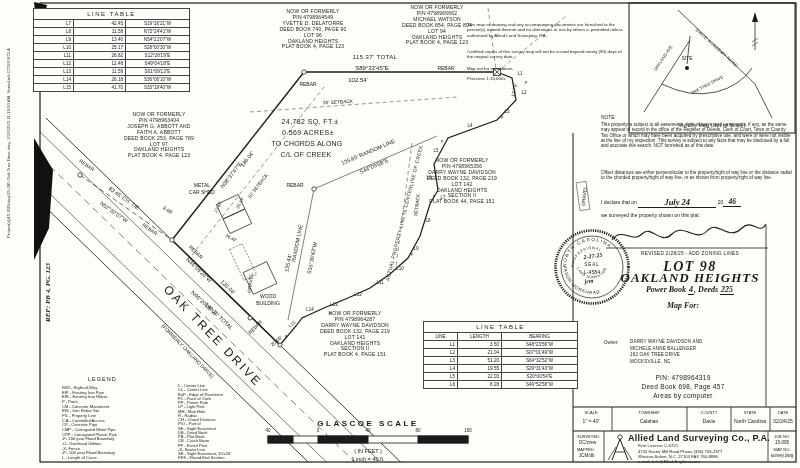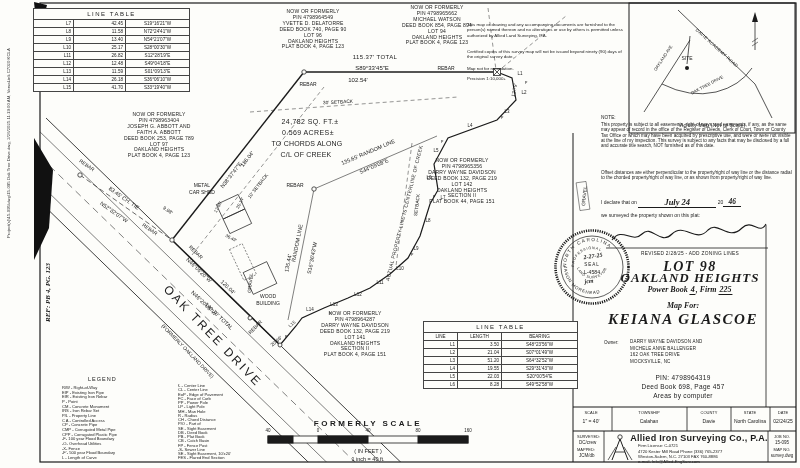--- a/index.html
+++ b/index.html
@@ -221,21 +221,21 @@
       <div class="mlabel" style="left: 218px; top: 207px; font-size: 4.5px; transform: translate(-50%, -50%) rotate(-63deg);">17.86'</div>
       <div class="mlabel" style="left: 240px; top: 203px; font-size: 4.5px; transform: translate(-50%, -50%) rotate(-63deg);">20.14'</div>
       <div class="mlabel" style="left: 231px; top: 238px; font-size: 4.5px; transform: translate(-50%, -50%) rotate(27deg);">36.49'</div>
       <div class="mlabel" style="left: 250px; top: 283px; font-size: 5px; transform: translate(-50%, -50%) rotate(-84deg);">GRAVEL</div>
       <div class="mlabel" style="left: 268px; top: 296px; font-size: 5px; transform: translate(-50%, -50%) rotate(0deg);">WOOD</div>
       <div class="mlabel" style="left: 268px; top: 303px; font-size: 5px; transform: translate(-50%, -50%) rotate(0deg);">BUILDING</div>
       <div class="mlabel" style="left: 584px; top: 196px; font-size: 5px; transform: translate(-50%, -50%) rotate(-84deg);">GRAVEL</div>
       <div class="mlabel" style="left: 255px; top: 327px; font-size: 5px; transform: translate(-50%, -50%) rotate(-46deg);">REBAR</div>
       <div class="mlabel" style="left: 276px; top: 341px; font-size: 5px; transform: translate(-50%, -50%) rotate(-40deg);">20.66'</div>
       <div class="mlabel" style="left: 404px; top: 213px; font-size: 5px; letter-spacing: 0.3px; transform: translate(-50%, -50%) rotate(-76deg);">ACTUAL PROPERTY LINE IS CENTERLINE OF CREEK</div>
-      <div class="mlabel" style="left: 368px; top: 423px; font-size: 8px; letter-spacing: 2.5px; font-weight: bold; transform: translate(-50%, -50%) rotate(0deg);">FORMERLY SCALE</div>
+      <div class="mlabel" style="left: 368px; top: 423px; font-size: 8px; letter-spacing: 2.5px; font-weight: bold; transform: translate(-50%, -50%) rotate(0deg);">GLASCOE SCALE</div>
       <div class="mlabel" style="left: 268px; top: 430px; font-size: 4.5px; transform: translate(-50%, -50%) rotate(0deg);">40</div>
       <div class="mlabel" style="left: 318px; top: 430px; font-size: 4.5px; transform: translate(-50%, -50%) rotate(0deg);">0</div>
       <div class="mlabel" style="left: 368px; top: 430px; font-size: 4.5px; transform: translate(-50%, -50%) rotate(0deg);">40</div>
       <div class="mlabel" style="left: 418px; top: 430px; font-size: 4.5px; transform: translate(-50%, -50%) rotate(0deg);">80</div>
       <div class="mlabel" style="left: 468px; top: 430px; font-size: 4.5px; transform: translate(-50%, -50%) rotate(0deg);">160</div>
       <div class="mlabel" style="left: 368px; top: 451px; font-size: 5.5px; transform: translate(-50%, -50%) rotate(0deg);">( IN FEET )</div>
       <div class="mlabel" style="left: 368px; top: 459px; font-size: 5.5px; transform: translate(-50%, -50%) rotate(0deg);">1 inch = 40 ft.</div>
       <div class="mlabel" style="left: 717px; top: 48px; font-size: 4.3px; letter-spacing: 0.4px; transform: translate(-50%, -50%) rotate(42deg);">DAVIE ACADEMY ROAD</div>
       <div class="mlabel" style="left: 663px; top: 58px; font-size: 4.3px; transform: translate(-50%, -50%) rotate(-56deg);">OAKLAND AVE</div>
       <div class="mlabel" style="left: 707px; top: 85px; font-size: 4.3px; transform: translate(-50%, -50%) rotate(-28deg);">OAK TREE DRIVE</div>
@@ -418,25 +418,24 @@
     <span class="uline serifital" style="width:78px;font-size:8.5px;font-weight:bold;vertical-align:-1px;">July 24</span>
     <span>20</span><span class="uline serifital" style="width:18px;font-size:7.5px;font-weight:bold;">46</span>
   </div>
   <div class="rp" style="left:601px;top:212px;font-size:5px;">we surveyed the property shown on this plat:</div>
 
   <div class="rpc" style="left:690px;top:251px;font-size:4.8px;letter-spacing:0.3px;">REVISED 2/28/25 - ADD ZONING LINES</div>
   <div class="rpc serifital" style="left:690px;top:259px;font-size:14px;font-weight:bold;letter-spacing:1.5px;">LOT 98</div>
   <div class="rpc serifital" style="left:690px;top:270px;font-size:13px;font-weight:bold;letter-spacing:1px;">OAKLAND HEIGHTS</div>
   <div class="rpc serifital" style="left:690px;top:285px;font-size:8px;font-weight:bold;">
     <span>Power Book</span>
-    <span class="uline" style="min-width:6px;">4</span><span>, Firm</span>
+    <span class="uline" style="min-width:6px;">4</span><span>, Deeds</span>
     <span class="uline" style="min-width:14px;">225</span>
   </div>
   <div class="rpc serifital" style="left:683px;top:301px;font-size:8px;font-weight:bold;">Map For:</div>
-  <div class="rpc serifital" style="left:683px;top:311px;font-size:15px;font-weight:bold;letter-spacing:1.5px;">KEIANA GLASCOE</div>
 
   <div class="rp" style="left:604px;top:340px;font-size:4.5px;">Owner:</div>
   <div class="rp owner-lines" style="left:630px;top:339px;">
       <div>DARRY WAYNE DAVIDSON AND</div>
       <div>MICHELE ANNE BALLENGER</div>
       <div>162 OAK TREE DRIVE</div>
       <div>MOCKSVILLE, NC</div>
     </div>
   <div class="rpc" style="left:683px;top:374px;font-size:6.5px;letter-spacing:0.3px;">PIN: 4798964319</div>
   <div class="rpc" style="left:683px;top:383px;font-size:6.5px;letter-spacing:0.3px;">Deed Book 698, Page 457</div>
@@ -451,21 +450,21 @@
   <div class="rpc" style="left:750px;top:410px;font-size:4px;">STATE</div>
   <div class="rpc" style="left:750px;top:418px;font-size:5px;">North Carolina</div>
   <div class="rpc" style="left:783px;top:410px;font-size:4px;">DATE</div>
   <div class="rpc" style="left:783px;top:418px;font-size:5px;">02/24/25</div>
 
   <div class="rp" style="left:577px;top:434px;font-size:4px;">SURVEYED:</div>
   <div class="rp" style="left:579px;top:440px;font-size:4.5px;">DC/crew</div>
   <div class="rp" style="left:577px;top:447px;font-size:4px;">MAPPED:</div>
   <div class="rp" style="left:579px;top:453px;font-size:4.5px;">JCM/db</div>
 
-  <div class="rpc" style="left:699px;top:433px;font-size:9px;font-weight:bold;letter-spacing:0.3px;">Allied Iron Surveying Co., P.A.</div>
+  <div class="rpc" style="left:699px;top:433px;font-size:9px;font-weight:bold;letter-spacing:0.3px;">Allied Land Surveying Co., P.A.</div>
   <div class="rp" style="left:638px;top:443px;font-size:4.2px;">Firm License: C-0721</div>
   <div class="rp" style="left:638px;top:448.5px;font-size:4.2px;">4720 Kester Mill Road   Phone (336) 765-2377</div>
   <div class="rp" style="left:638px;top:453.5px;font-size:4.2px;">Winston-Salem, N.C.  27103   FAX 760-8886</div>
   <div class="rp" style="left:638px;top:458.5px;font-size:4.2px;">e-mail- Info@Allied-EngSurv.com</div>
   <div class="rpc" style="left:782px;top:434px;font-size:4px;">JOB NO.</div>
   <div class="rpc" style="left:782px;top:440px;font-size:4.5px;">15-095</div>
   <div class="rpc" style="left:782px;top:447px;font-size:4px;">MAP NO.</div>
   <div class="rpc" style="left:782px;top:453px;font-size:4.5px;">survey.dwg</div>
 
   <div class="rp" style="left:88px;top:376px;font-size:5.5px;letter-spacing:1px;">LEGEND</div>

